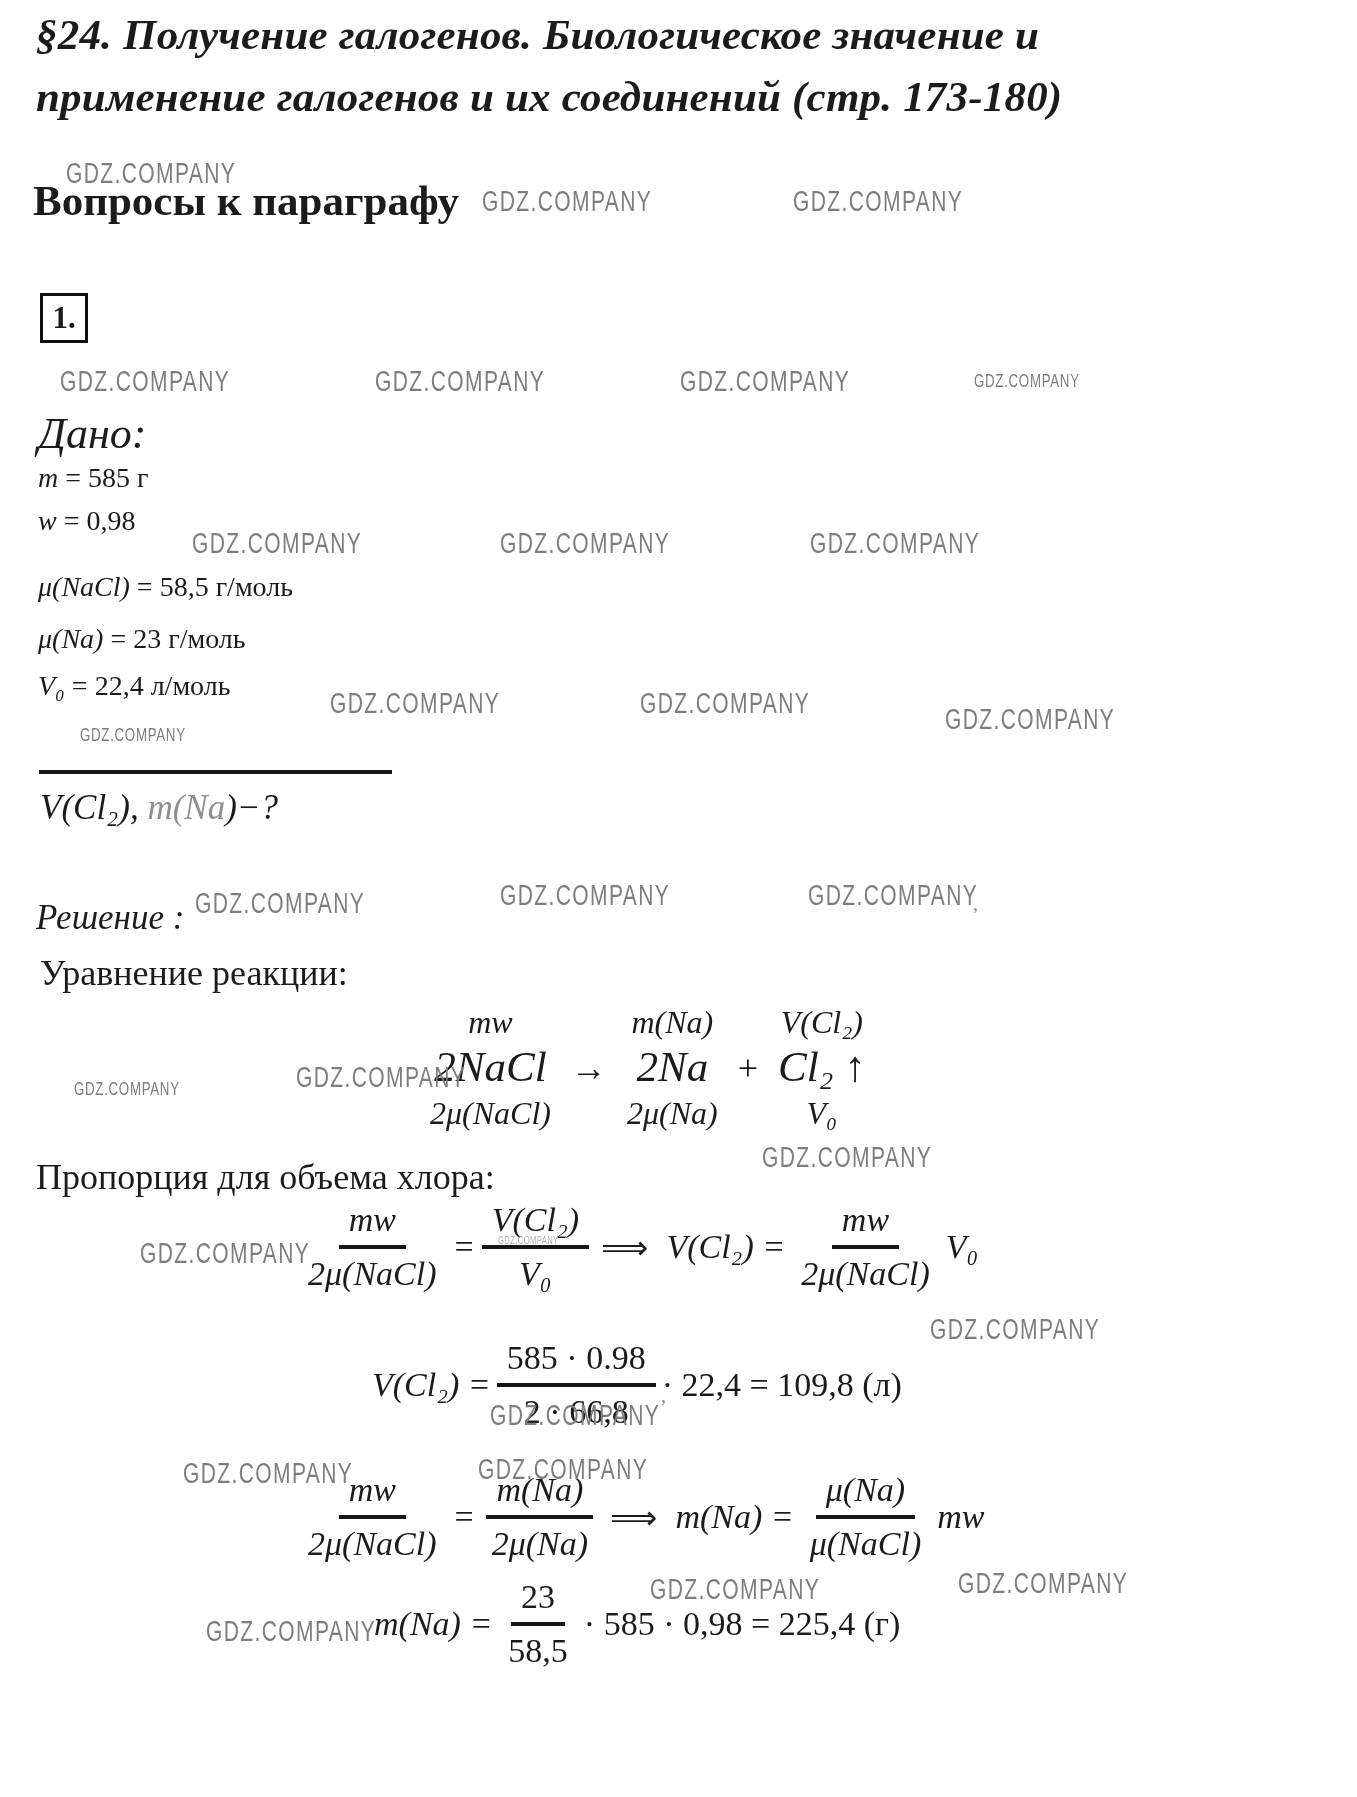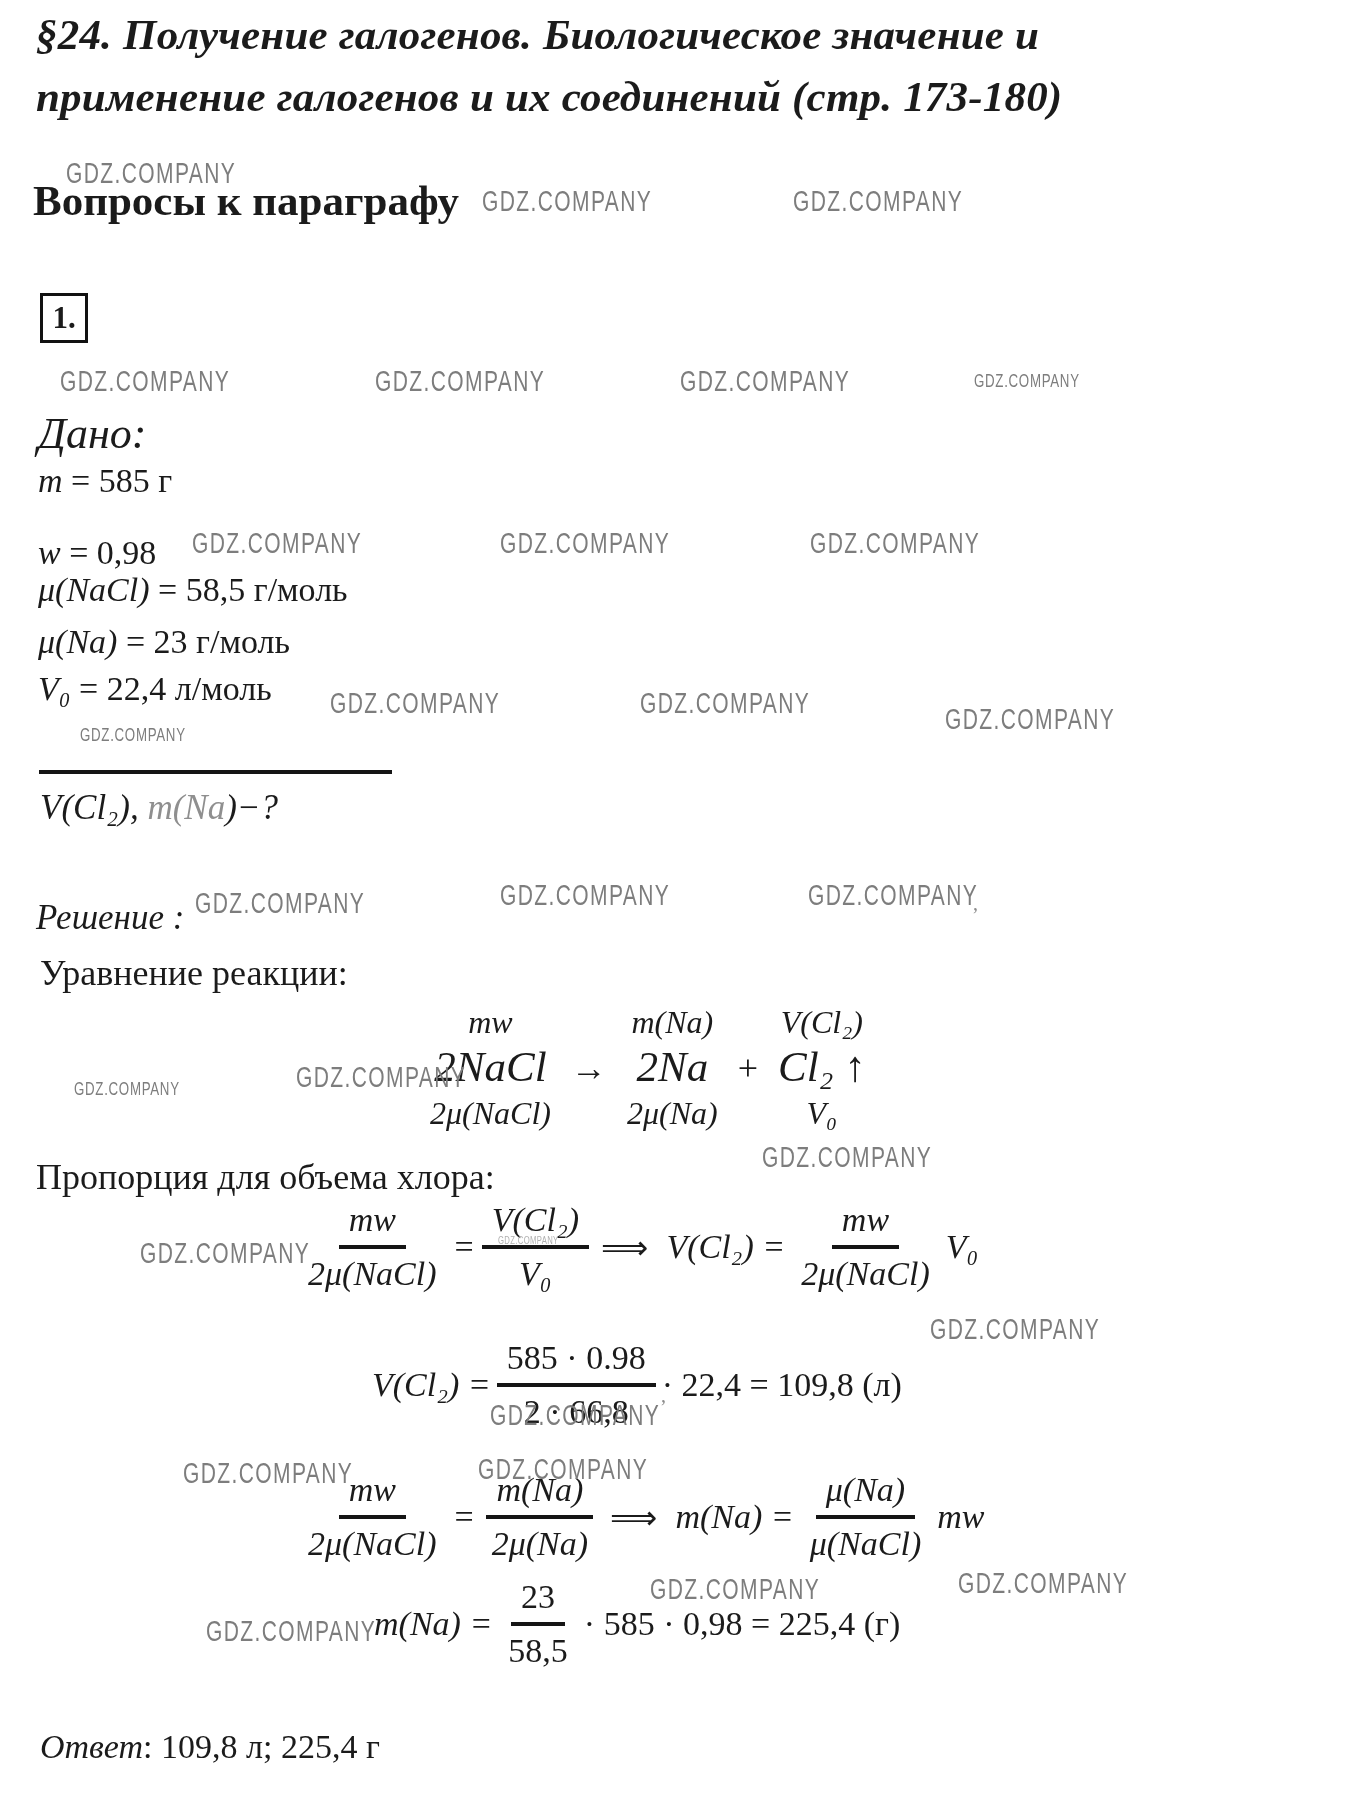--- a/index.html
+++ b/index.html
@@ -23,21 +23,21 @@
     font-weight:bold;font-size:43px;line-height:46px;
   }
   .numbox{
     position:absolute;left:40px;top:293px;
     width:42px;height:44px;
     border:3px solid #111;
     display:flex;align-items:center;justify-content:center;
     font-weight:bold;font-size:31px;
   }
   .dano{position:absolute;left:38px;top:408px;font-style:italic;font-size:44px;}
-  .gline{position:absolute;left:38px;font-size:34px;white-space:nowrap;}
+  .gline{position:absolute;left:38px;font-size:28px;white-space:nowrap;}
   .mi{font-style:italic;}
   .mn{font-style:normal;}
   .faded{color:#8f8f8f;}
   .hr{position:absolute;left:39px;top:770px;width:353px;height:4px;background:#151515;}
   .findline{position:absolute;left:40px;top:788px;font-size:35px;font-style:italic;white-space:nowrap;}
   .reshenie{position:absolute;left:36px;top:898px;font-style:italic;font-size:35px;}
   .sectext{position:absolute;font-size:36px;white-space:nowrap;}
   .answer{position:absolute;left:40px;top:1728px;font-size:34px;white-space:nowrap;}
   
   .rxn{
@@ -89,21 +89,21 @@
 
   <div class="numbox">
     <span>1.</span>
   </div>
 
   <div class="dano">Дано:</div>
 
   <div class="gline" style="top:462px;">
     <span class="mi">m</span><span class="mn"> = 585 г</span>
   </div>
-  <div class="gline" style="top:534px;">
+  <div class="gline" style="top:505px;">
     <span class="mi">w</span><span class="mn"> = 0,98</span>
   </div>
   <div class="gline" style="top:571px;">
     <span class="mi">μ(NaCl)</span><span class="mn"> = 58,5 г/моль</span>
   </div>
   <div class="gline" style="top:623px;">
     <span class="mi">μ(Na)</span><span class="mn"> = 23 г/моль</span>
   </div>
   <div class="gline" style="top:670px;">
     <span class="mi">V₀</span><span class="mn"> = 22,4 л/моль</span>
@@ -190,23 +190,20 @@
 
   <div class="formula" style="left:368px;top:1566px;height:116px;">
     <span class="lhs mi">m(Na) =</span>
     <span class="frac">
       <span class="num mn">23</span>
       <span class="den mn">58,5</span>
     </span>
     <span class="lhs mn">· 585 · 0,98 = 225,4 (г)</span>
   </div>
 
-  <div class="answer">
-    <span class="mi">Ответ</span><span class="mn">: 109,8 л; 225,4 г</span>
-  </div>
 
   <span class="wm wm-lg" style="left:66px;top:156px;">GDZ.COMPANY</span>
   <span class="wm wm-lg" style="left:482px;top:184px;">GDZ.COMPANY</span>
   <span class="wm wm-lg" style="left:793px;top:184px;">GDZ.COMPANY</span>
   <span class="wm wm-lg" style="left:60px;top:364px;">GDZ.COMPANY</span>
   <span class="wm wm-lg" style="left:375px;top:364px;">GDZ.COMPANY</span>
   <span class="wm wm-lg" style="left:680px;top:364px;">GDZ.COMPANY</span>
   <span class="wm wm-sm" style="left:974px;top:370px;">GDZ.COMPANY</span>
   <span class="wm wm-lg" style="left:192px;top:526px;">GDZ.COMPANY</span>
   <span class="wm wm-lg" style="left:500px;top:526px;">GDZ.COMPANY</span>

